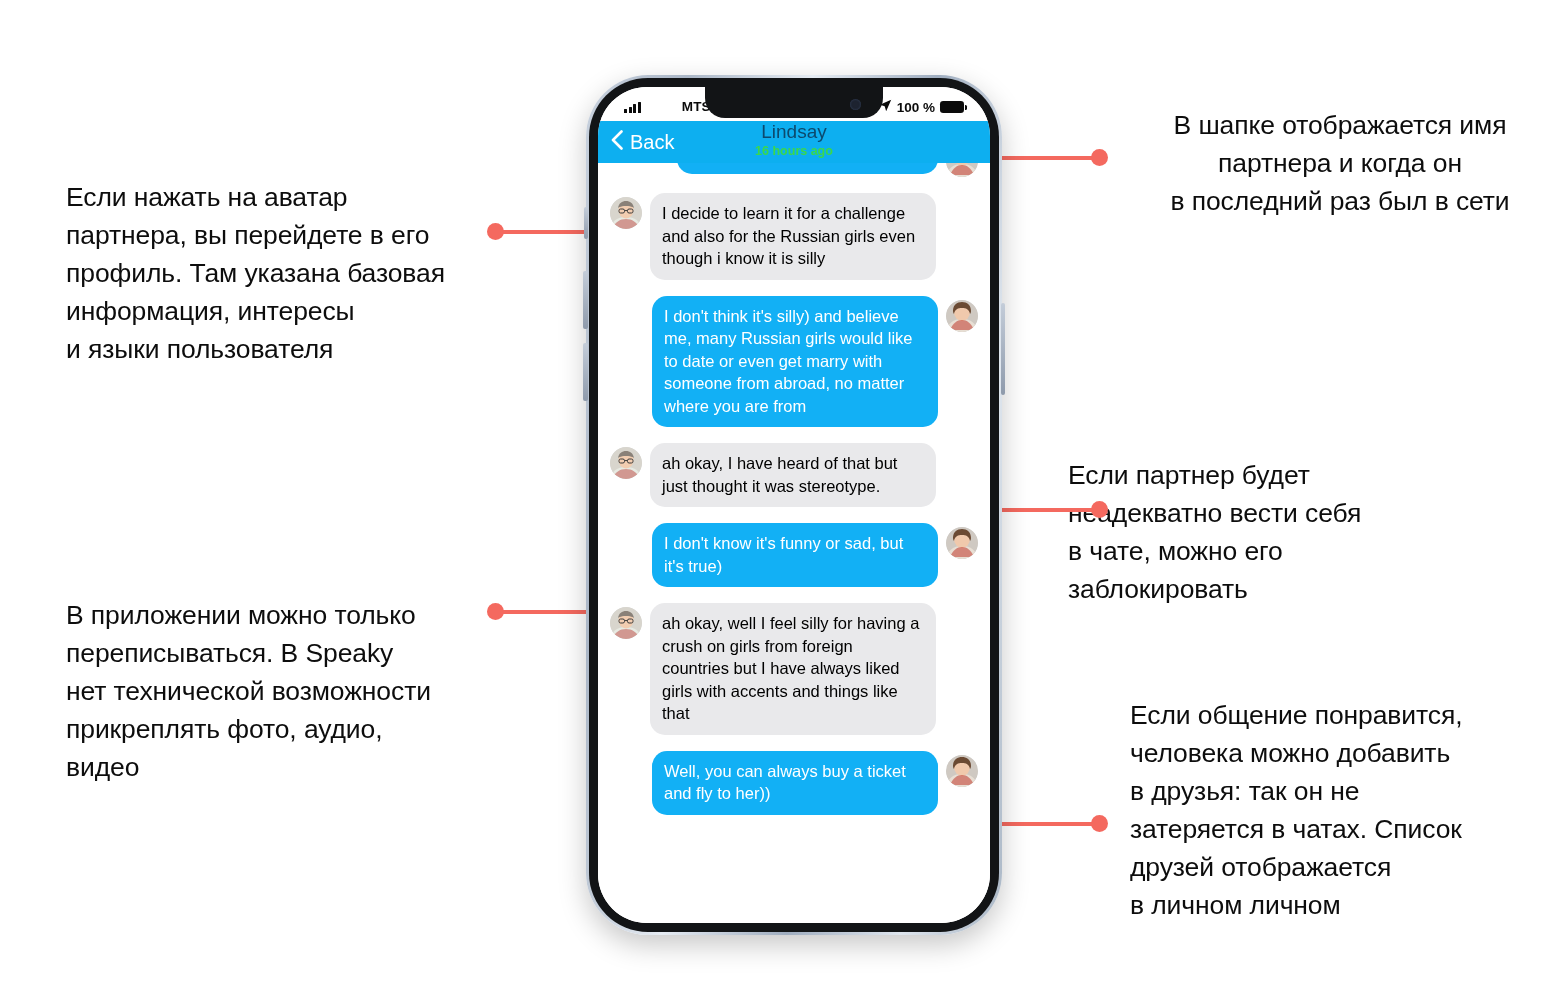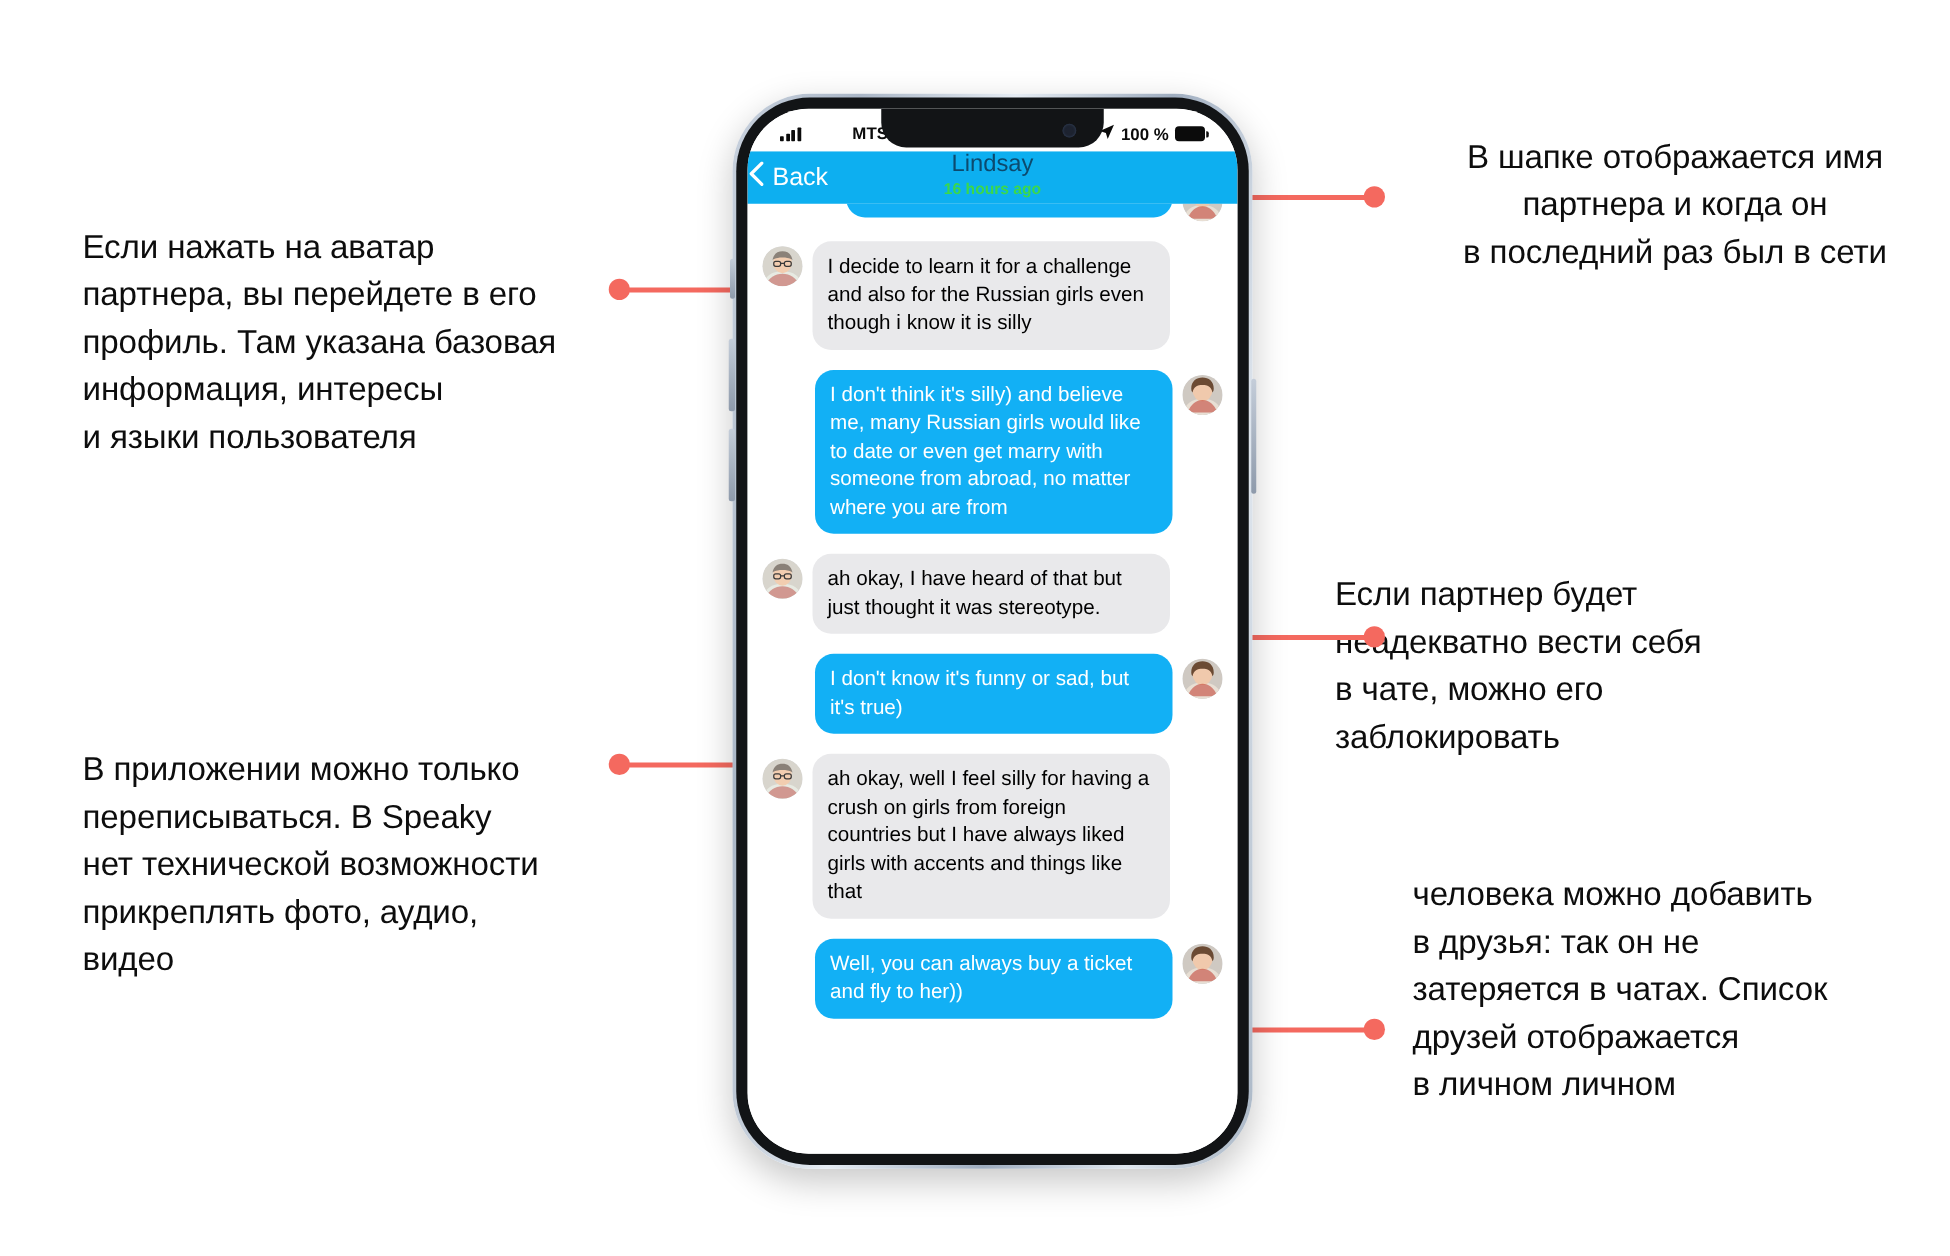--- a/index.html
+++ b/index.html
@@ -164,21 +164,21 @@
     height: 42px;
     background: #0DAFF0;
     z-index: 4;
     display: flex;
     align-items: center;
   }
   .nav-back {
     display: flex;
     align-items: center;
     gap: 7px;
-    padding-left: 1px;
+    padding-left: 13px;
     color: #ffffff;
     font-size: 20px;
     cursor: pointer;
   }
   .chev { display:block; }
   .nav-center {
     position: absolute;
     left: 0; right: 0;
     top: 0;
     text-align: center;
@@ -269,20 +269,21 @@
   </div>
 
   <div class="annot annot-right" id="annot-block">
     <span class="ln">Если партнер будет</span>
     <span class="ln">неадекватно вести себя</span>
     <span class="ln">в чате, можно его</span>
     <span class="ln">заблокировать</span>
   </div>
 
   <div class="annot annot-right" id="annot-friends">
+    <span class="ln">Если общение понравится,</span>
     <span class="ln">человека можно добавить</span>
     <span class="ln">в друзья: так он не</span>
     <span class="ln">затеряется в чатах. Список</span>
     <span class="ln">друзей отображается</span>
     <span class="ln">в личном личном</span>
   </div>
 
   <div class="conn" style="left:494px; top:230px; width:148px;"></div>
   <div class="dot" style="left:487px; top:223px;"></div>
 

